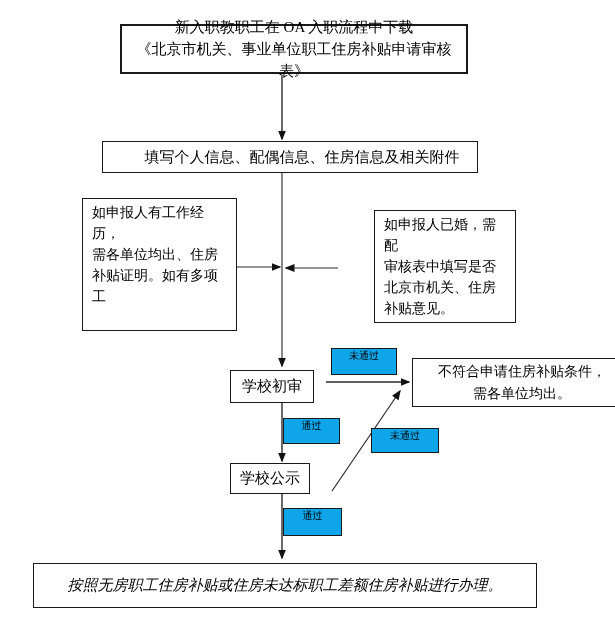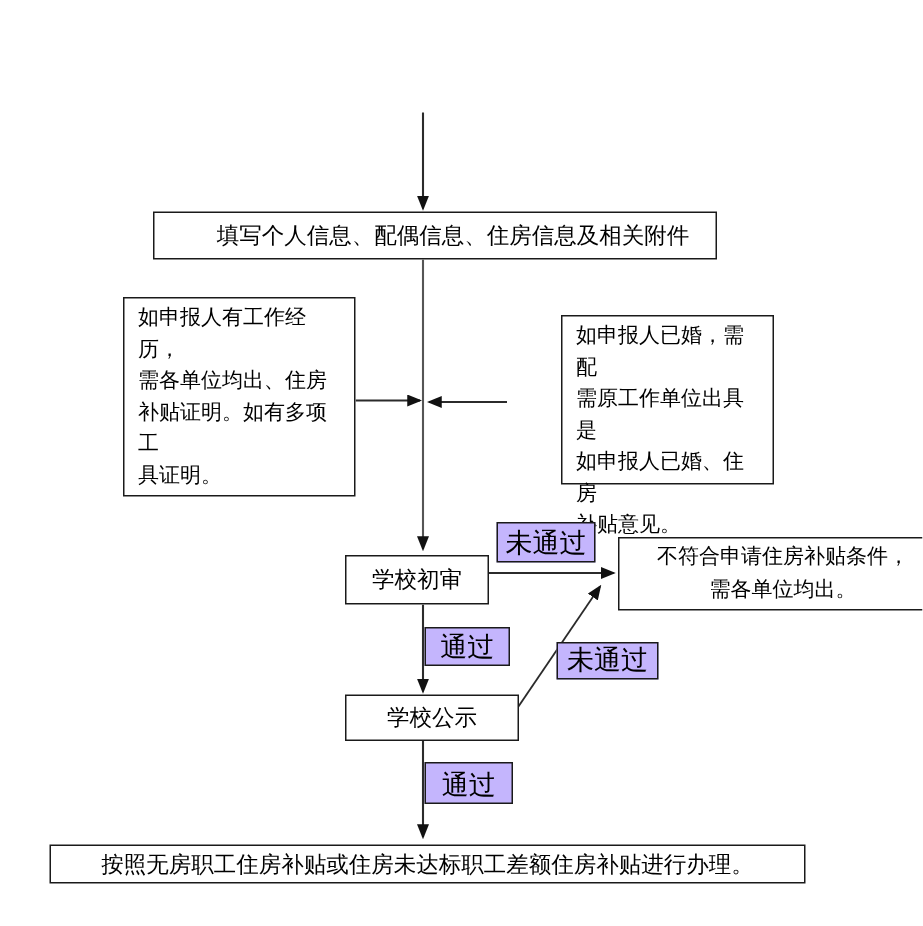--- a/index.html
+++ b/index.html
@@ -27,24 +27,24 @@
   .title-box{border-width:2px;font-size:15px;line-height:22px;}
   .single{font-size:15px;}
   .note{font-size:14px;line-height:21px;padding:3px 9px;justify-content:flex-start;}
   .note .ln{text-align:left;}
   .small-box{font-size:15px;}
   .reject-box{font-size:14px;line-height:22px;}
   .edge-label{
     position:absolute;
     box-sizing:border-box;
     border:1px solid #1a1a1a;
-    background:#c4b5fd;
+    background:#0ea5e9;
     z-index:3;
-    display:flex;align-items:flex-end;justify-content:center;
-    font-size:18px;
+    display:flex;align-items:flex-start;justify-content:center;
+    font-size:10px;
   }
   .final-box{font-size:15px;}
 </style>
 </head>
 <body>
 
 <div id="canvas">
 
   <svg id="edges" width="615" height="617" viewBox="0 0 615 617">
     <defs>
@@ -55,53 +55,56 @@
     <line x1="282" y1="75" x2="282" y2="139" stroke="#2b2b2b" stroke-width="1.4" marker-end="url(#arw)"></line>
     <line x1="282" y1="173" x2="282" y2="366" stroke="#555" stroke-width="1.4" marker-end="url(#arw)"></line>
     <line x1="237" y1="267" x2="280" y2="267" stroke="#2b2b2b" stroke-width="1.2" marker-end="url(#arw)"></line>
     <line x1="338" y1="268" x2="286" y2="268" stroke="#2b2b2b" stroke-width="1.2" marker-end="url(#arw)"></line>
     <line x1="326" y1="382" x2="409" y2="382" stroke="#2b2b2b" stroke-width="1.4" marker-end="url(#arw)"></line>
     <line x1="282" y1="403" x2="282" y2="461" stroke="#2b2b2b" stroke-width="1.4" marker-end="url(#arw)"></line>
     <line x1="282" y1="494" x2="282" y2="558" stroke="#2b2b2b" stroke-width="1.4" marker-end="url(#arw)"></line>
     <line x1="332" y1="491" x2="400" y2="391" stroke="#2b2b2b" stroke-width="1.2" marker-end="url(#arw)"></line>
   </svg>
 
+  <div class="node center title-box" style="left:120px;top:24px;width:348px;height:50px;">
+    <div class="ln">新入职教职工在 OA 入职流程中下载</div>
+    <div class="ln">《北京市机关、事业单位职工住房补贴申请审核表》</div>
+  </div>
 
   <div class="node center single" style="left:102px;top:141px;width:376px;height:32px;padding-left:24px;">
     <div class="ln">填写个人信息、配偶信息、住房信息及相关附件</div>
   </div>
 
   <div class="node note" style="left:82px;top:198px;width:155px;height:133px;">
     <div class="ln">如申报人有工作经历，</div>
     <div class="ln">需各单位均出、住房</div>
     <div class="ln">补贴证明。如有多项工</div>
-    <div class="ln">具证明。</div>
   </div>
 
   <div class="node note" style="left:338px;top:210px;width:142px;height:113px;margin-left:36px;">
     <div class="ln">如申报人已婚，需配</div>
-    <div class="ln">需原工作单位出具是</div>
-    <div class="ln">如申报人已婚、住房</div>
+    <div class="ln">审核表中填写是否</div>
+    <div class="ln">北京市机关、住房</div>
     <div class="ln">补贴意见。</div>
   </div>
 
-  <div class="node center small-box" style="left:230px;top:370px;width:96px;height:33px;">
+  <div class="node center small-box" style="left:230px;top:370px;width:84px;height:33px;">
     <div class="ln">学校初审</div>
   </div>
 
   <div class="node center reject-box" style="left:412px;top:358px;width:220px;height:49px;">
     <div class="ln">不符合申请住房补贴条件，</div>
     <div class="ln">需各单位均出。</div>
   </div>
 
-  <div class="node center small-box" style="left:230px;top:463px;width:116px;height:31px;">
+  <div class="node center small-box" style="left:230px;top:463px;width:80px;height:31px;">
     <div class="ln">学校公示</div>
   </div>
 
-  <div class="node center final-box" style="left:33px;top:563px;width:504px;height:26px;">
+  <div class="node center final-box" style="left:33px;top:563px;width:504px;height:45px;font-style:italic;">
     <div class="ln">按照无房职工住房补贴或住房未达标职工差额住房补贴进行办理。</div>
   </div>
 
   <div class="edge-label" style="left:331px;top:348px;width:66px;height:27px;">
     <span>未通过</span>
   </div>
   <div class="edge-label" style="left:283px;top:418px;width:57px;height:26px;">
     <span>通过</span>
   </div>
   <div class="edge-label" style="left:371px;top:428px;width:68px;height:25px;">

